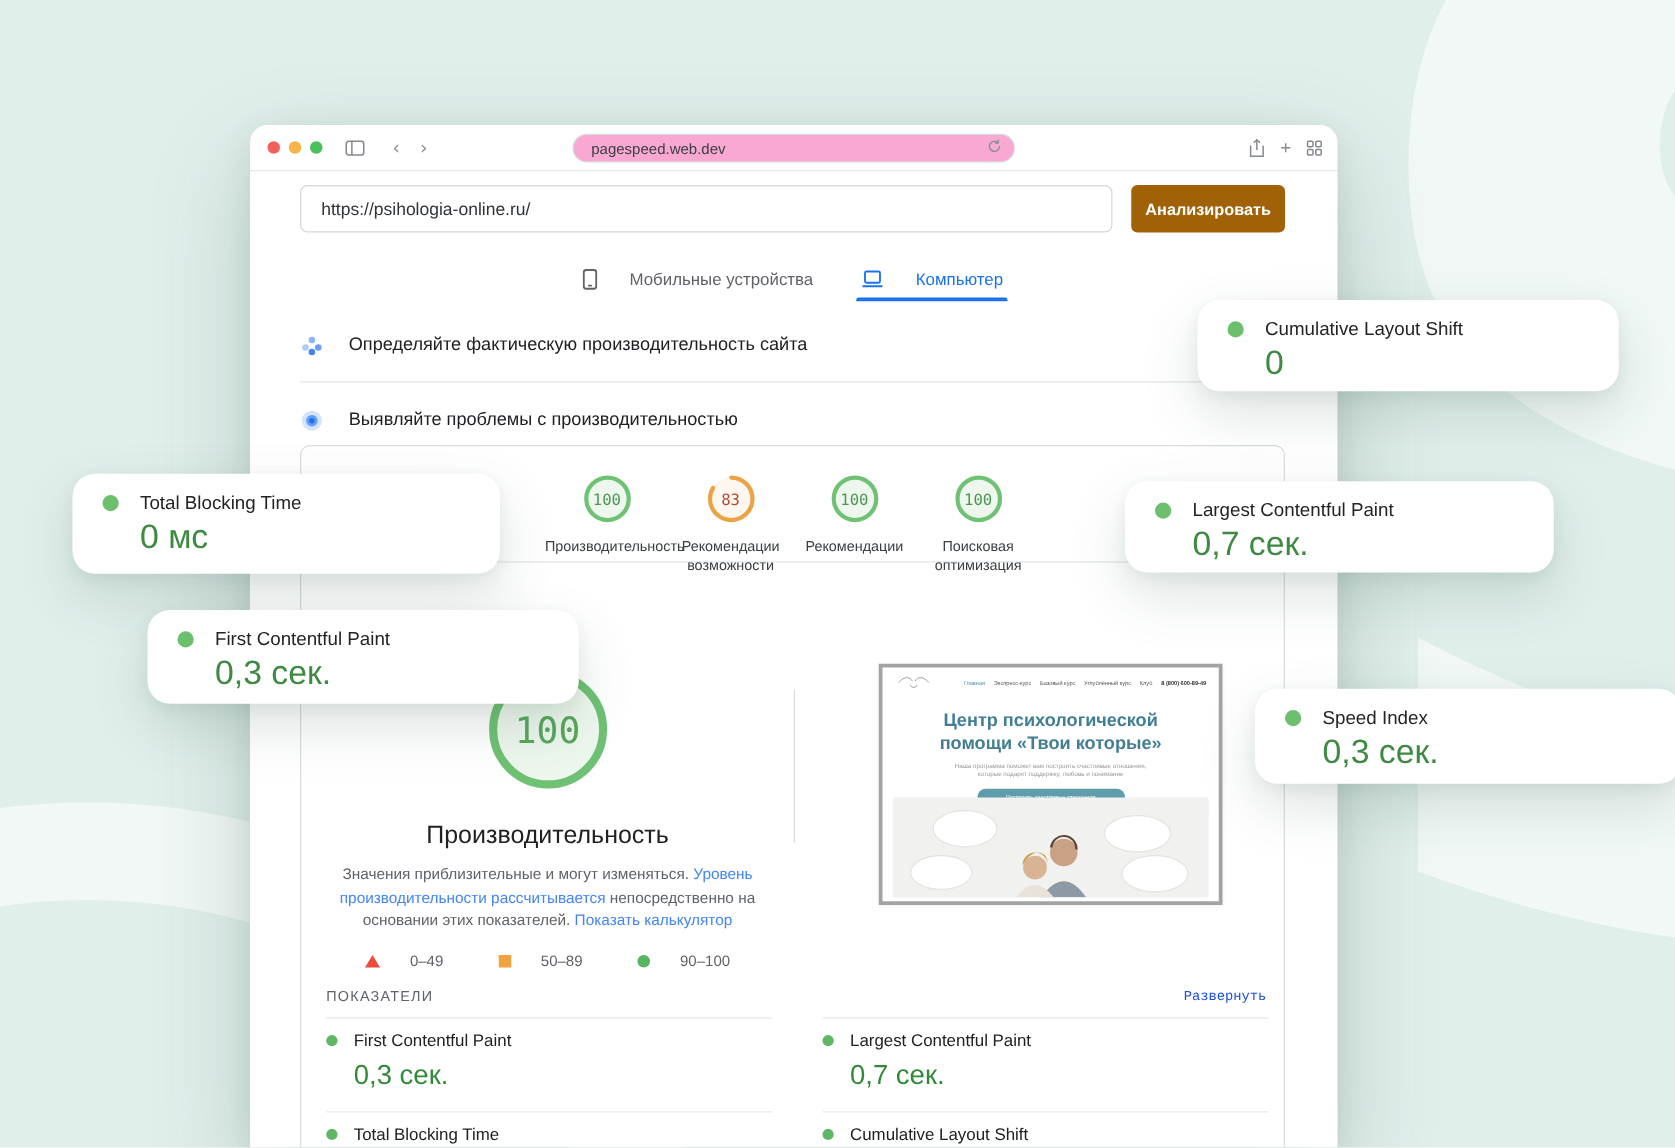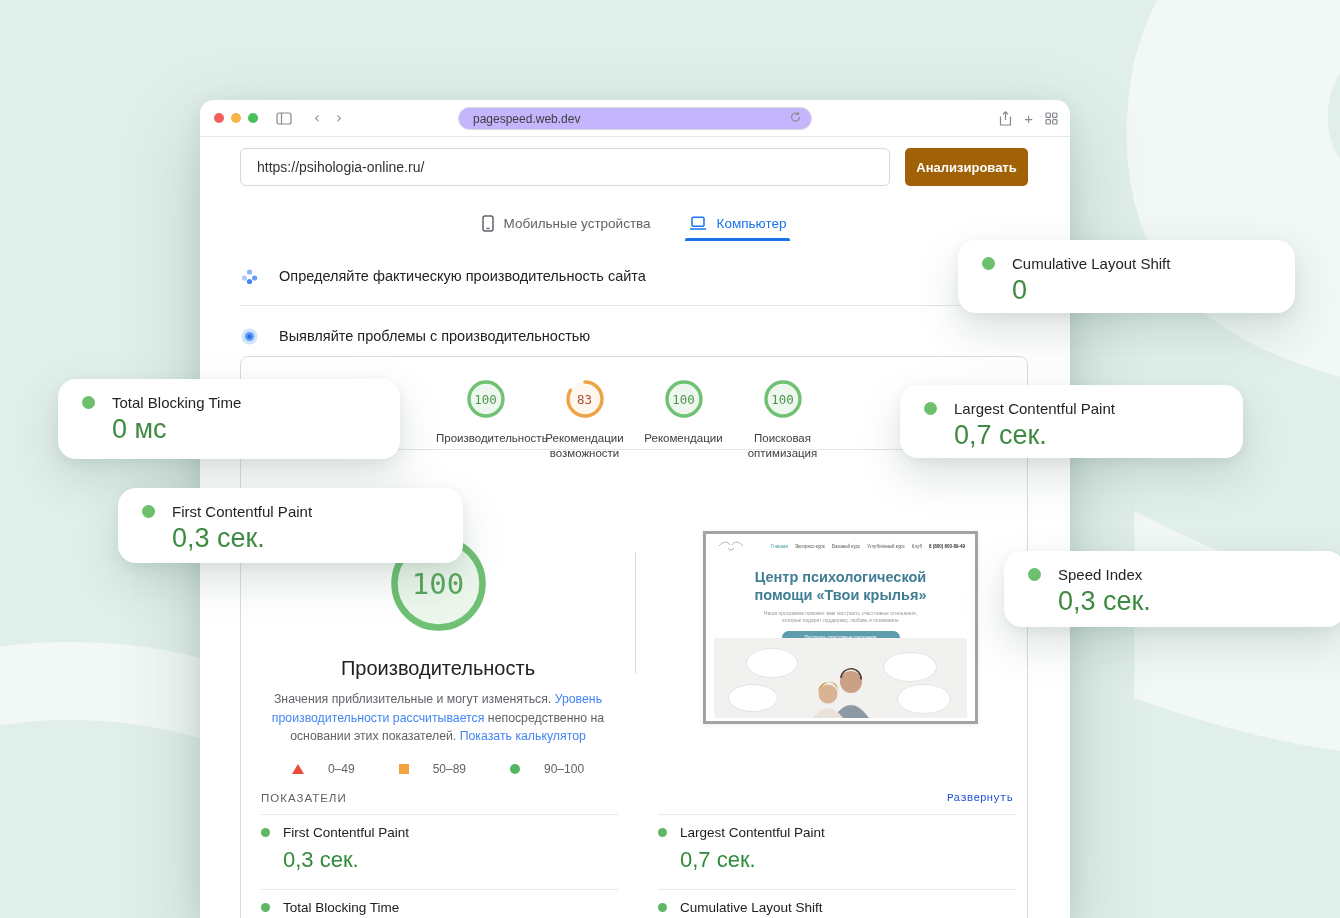--- a/index.html
+++ b/index.html
@@ -35,41 +35,41 @@
     border-bottom:1px solid #e6e8ea; padding:0 14px;
   }
   .lights { display:flex; gap:7px; margin-right:18px; }
   .light { width:10px; height:10px; border-radius:50%; }
   .light.r { background:#f2605c; } .light.y { background:#f6b44a; } .light.g { background:#49c15b; }
   .tb-ic { color:#83878e; display:flex; align-items:center; justify-content:center; }
   .sidebar-ic { margin-right:14px; }
   .chev { font-size:15px; color:#8a8f96; width:22px; text-align:center; font-family:"DejaVu Sans", sans-serif; }
   .url-pill {
     position:absolute; left:258px; top:7px; width:354px; height:23px;
-    border:1px solid #d8dadd; border-radius:12px; background:#c4b5fd;
+    border:1px solid #d8dadd; border-radius:12px; background:#f9a8d4;
     display:flex; align-items:center; padding:0 10px 0 14px;
     font-size:12px; color:#3c4043;justify-content:space-between;
   }
   .url-pill .reload { margin-left:auto; color:#8a8f96; font-size:12px; }
   .tb-right { position:absolute; right:12px; top:0; height:37px; display:flex; align-items:center; gap:12px; }
 
   
   .content { padding:0 42px 0 40px; }
   .url-row { margin-top:11px; display:flex; gap:15px; }
   .url-input {
     flex:0 0 650px; width:650px; height:38px; border:1px solid #d4d7db; border-radius:6px;
     padding:0 16px; font-size:14px; color:#2f3337; font-family:"Liberation Sans", sans-serif;
     background:#fff; outline:none;
   }
   .analyze-btn {
     width:124px; height:38px; border:none; border-radius:5px; background:#a16207;
     color:#fff; font-size:13px; font-weight:bold; font-family:"Liberation Sans", sans-serif; cursor:pointer;
   }
   .tabs { margin-top:26px; display:flex; justify-content:center; gap:30px; }
-  .tab { display:flex; align-items:center; gap:10px; padding:3px 4px 9px; font-size:13.5px; color:#5f6368; position:relative; cursor:pointer;text-align:center; }
+  .tab { display:flex; align-items:center; gap:26px; padding:3px 4px 9px; font-size:13.5px; color:#5f6368; position:relative; cursor:pointer;text-align:center; }
   .tab.active { color:#1a73e8; }
   .tab.active::after { content:""; position:absolute; left:0; right:0; bottom:0; height:3px; background:#1a73e8; border-radius:2px 2px 0 0; }
 
   .section-row { display:flex; align-items:center; gap:20px; }
   .section-row.first { margin-top:20px; height:30px; }
   .section-row.second { margin-top:16px; height:28px; }
   .sec-icon { width:19px; height:19px; flex:0 0 19px; }
   .sec-title { font-size:14.5px; color:#202124; }
   .info-ic {
     margin-left:auto; width:13px; height:13px; border:1.4px solid #4285f4; border-radius:50%;
@@ -340,21 +340,21 @@
                 <span class="tn-active">Главная</span>
                 <span>Экспресс-курс</span>
                 <span>Базовый курс</span>
                 <span>Углублённый курс</span>
                 <span>Клуб</span>
                 <span class="tn-phone">8 (800) 600-89-49</span>
               </div>
             </div>
             <div class="thumb-h1">
               <div>Центр психологической</div>
-              <div>помощи «Твои крылья»</div>
+              <div>помощи «Твои которые»</div>
             </div>
             <div class="thumb-p">Наша программа поможет вам построить счастливые отношения, которые подарят поддержку, любовь и понимание</div>
             <div class="thumb-btn">Построить счастливые отношения</div>
             <div class="thumb-img">
               <span class="cloud" style="left:32px; top:10px; width:52px; height:30px;"></span>
               <span class="cloud" style="right:30px; top:14px; width:54px; height:30px;"></span>
               <span class="cloud" style="left:14px; bottom:6px; width:50px; height:28px;"></span>
               <span class="cloud" style="right:16px; bottom:4px; width:54px; height:30px;"></span>
               <svg class="couple" width="92" height="52" viewBox="0 0 92 52">
                 <circle cx="56" cy="16" r="11" fill="#caa184"></circle>

